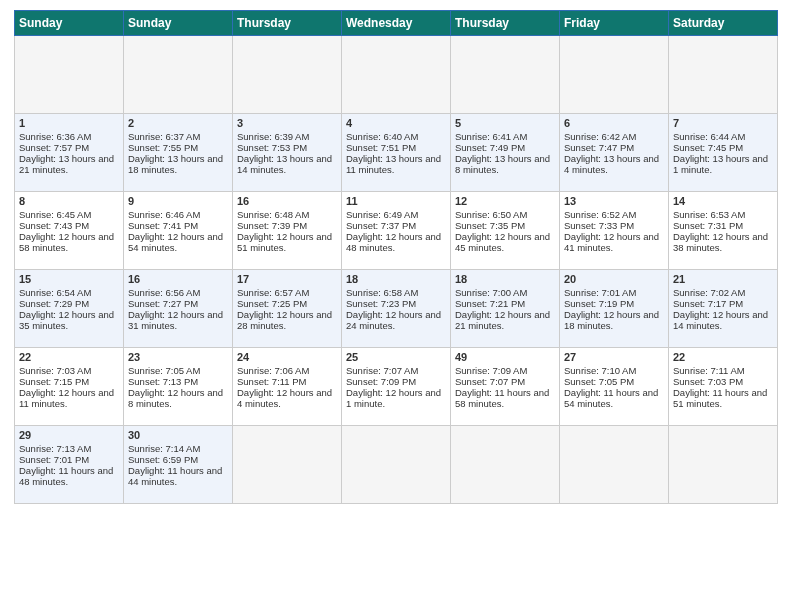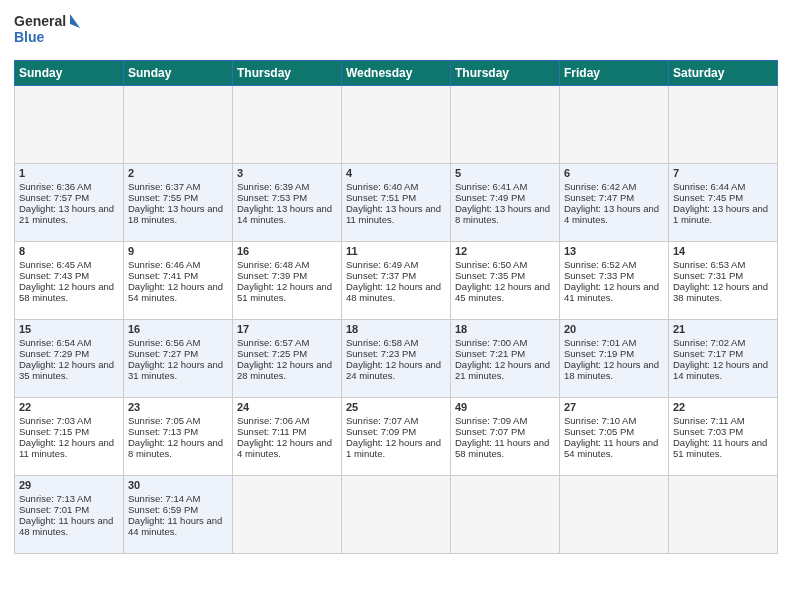--- a/index.html
+++ b/index.html
@@ -70,33 +70,20 @@
       font-size: 11px;
       font-weight: bold;
       display: block;
       margin-bottom: 2px;
     }
   </style>
 </head>
 <body>
 
 <div class="container">
-  <div class="header">
-    <div class="logo">
-<svg width="70" height="42" viewBox="0 0 70 42">
-  <text x="0" y="16" font-size="14" font-weight="bold" fill="#333" font-family="Arial">General</text>
-  <text x="0" y="32" font-size="14" font-weight="bold" fill="#2d6db5" font-family="Arial">Blue</text>
-  <polygon points="56,4 66,18 56,14" fill="#2d6db5"></polygon>
-</svg>
-      </div>
-    <div class="title-section">
-      <div class="month-title"></div>
-      <div class="location"></div>
-    </div>
-  </div>
 
   <table>
     <thead>
       <tr>
 
       <th>Sunday</th>
           <th>Sunday</th>
           <th>Thursday</th>
           <th>Wednesday</th>
           <th>Thursday</th>

